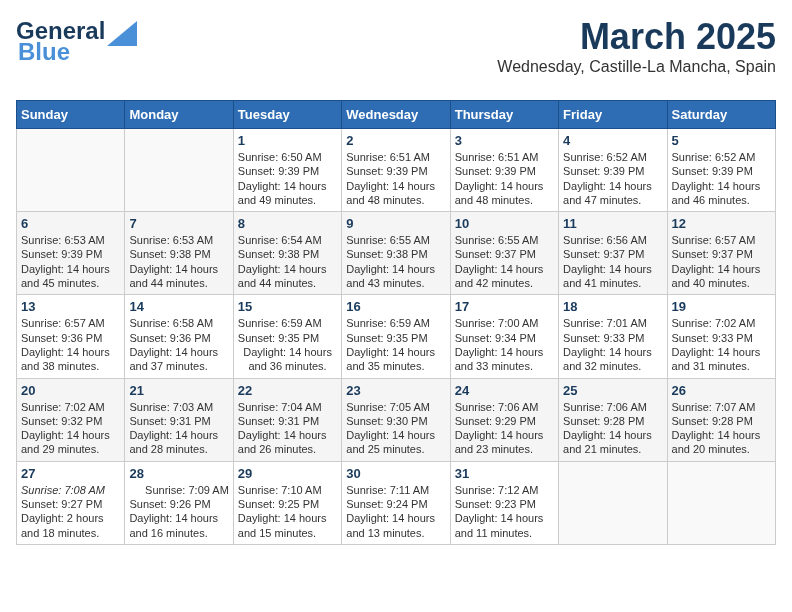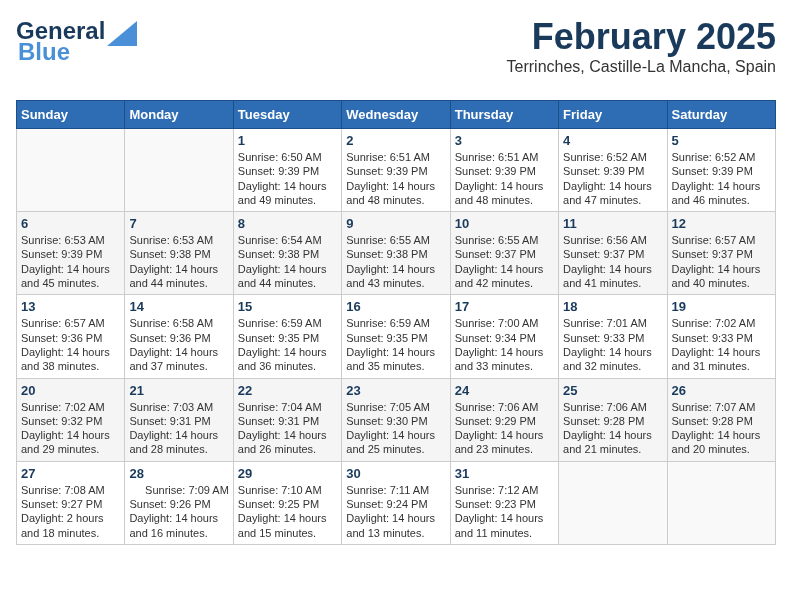--- a/index.html
+++ b/index.html
@@ -74,22 +74,22 @@
   <div class="logo">
     <div style="display:flex;align-items:center;">
       <span style="font-size:24px;font-weight:bold;color:#1a3a5c;">General</span>
       <svg width="30" height="30" viewBox="0 0 30 30" style="margin-left:2px;">
         <polygon points="0,30 30,5 30,30" fill="#4a90d9"></polygon>
       </svg>
     </div>
     <span style="font-size:24px;font-weight:bold;color:#4a90d9;margin-top:-8px;margin-left:2px;">Blue</span>
   </div>
   <div class="title-block">
-    <div class="month-title">February 2025</div>
-    <div class="location-title">Terrinches, Castille-La Mancha, Spain</div>
+    <div class="month-title">March 2025</div>
+    <div class="location-title">Wednesday, Castille-La Mancha, Spain</div>
   </div>
 </div>
 
 <table>
   <thead>
     <tr>
       <th>Sunday</th>
       <th>Monday</th>
       <th>Tuesday</th>
       <th>Wednesday</th>
@@ -187,21 +187,21 @@
         <td class="row-normal">
           <span class="day-number">14</span>
           <div style="line-height: 1.3;">Sunrise: 6:58 AM</div>
           <div style="line-height: 1.3;">Sunset: 9:36 PM</div>
           <div style="line-height: 1.3;">Daylight: 14 hours and 37 minutes.</div>
         </td>
         <td class="row-normal">
           <span class="day-number">15</span>
           <div style="line-height: 1.3;">Sunrise: 6:59 AM</div>
           <div style="line-height: 1.3;">Sunset: 9:35 PM</div>
-          <div style="line-height: 1.3;">Daylight: 14 hours and 36 minutes.</div>
+          <div style="line-height: 1.3; text-align: center;">Daylight: 14 hours and 36 minutes.</div>
         </td>
         <td class="row-normal">
           <span class="day-number">16</span>
           <div style="line-height: 1.3;">Sunrise: 6:59 AM</div>
           <div style="line-height: 1.3;">Sunset: 9:35 PM</div>
           <div style="line-height: 1.3;">Daylight: 14 hours and 35 minutes.</div>
         </td>
         <td class="row-normal">
           <span class="day-number">17</span>
           <div style="line-height: 1.3;">Sunrise: 7:00 AM</div>
@@ -261,21 +261,21 @@
         <td class="row-alt">
           <span class="day-number">26</span>
           <div style="line-height: 1.3;">Sunrise: 7:07 AM</div>
           <div style="line-height: 1.3;">Sunset: 9:28 PM</div>
           <div style="line-height: 1.3;">Daylight: 14 hours and 20 minutes.</div>
         </td>
       </tr>
       <tr>
         <td class="row-normal">
           <span class="day-number">27</span>
-          <div style="line-height: 1.3;">Sunrise: 7:08 AM</div>
+          <div style="line-height: 1.3; font-style: italic;">Sunrise: 7:08 AM</div>
           <div style="line-height: 1.3;">Sunset: 9:27 PM</div>
           <div style="line-height: 1.3;">Daylight: 2 hours and 18 minutes.</div>
         </td>
         <td class="row-normal">
           <span class="day-number">28</span>
           <div style="line-height: 1.3; text-align: right;">Sunrise: 7:09 AM</div>
           <div style="line-height: 1.3;">Sunset: 9:26 PM</div>
           <div style="line-height: 1.3;">Daylight: 14 hours and 16 minutes.</div>
         </td>
         <td class="row-normal">

